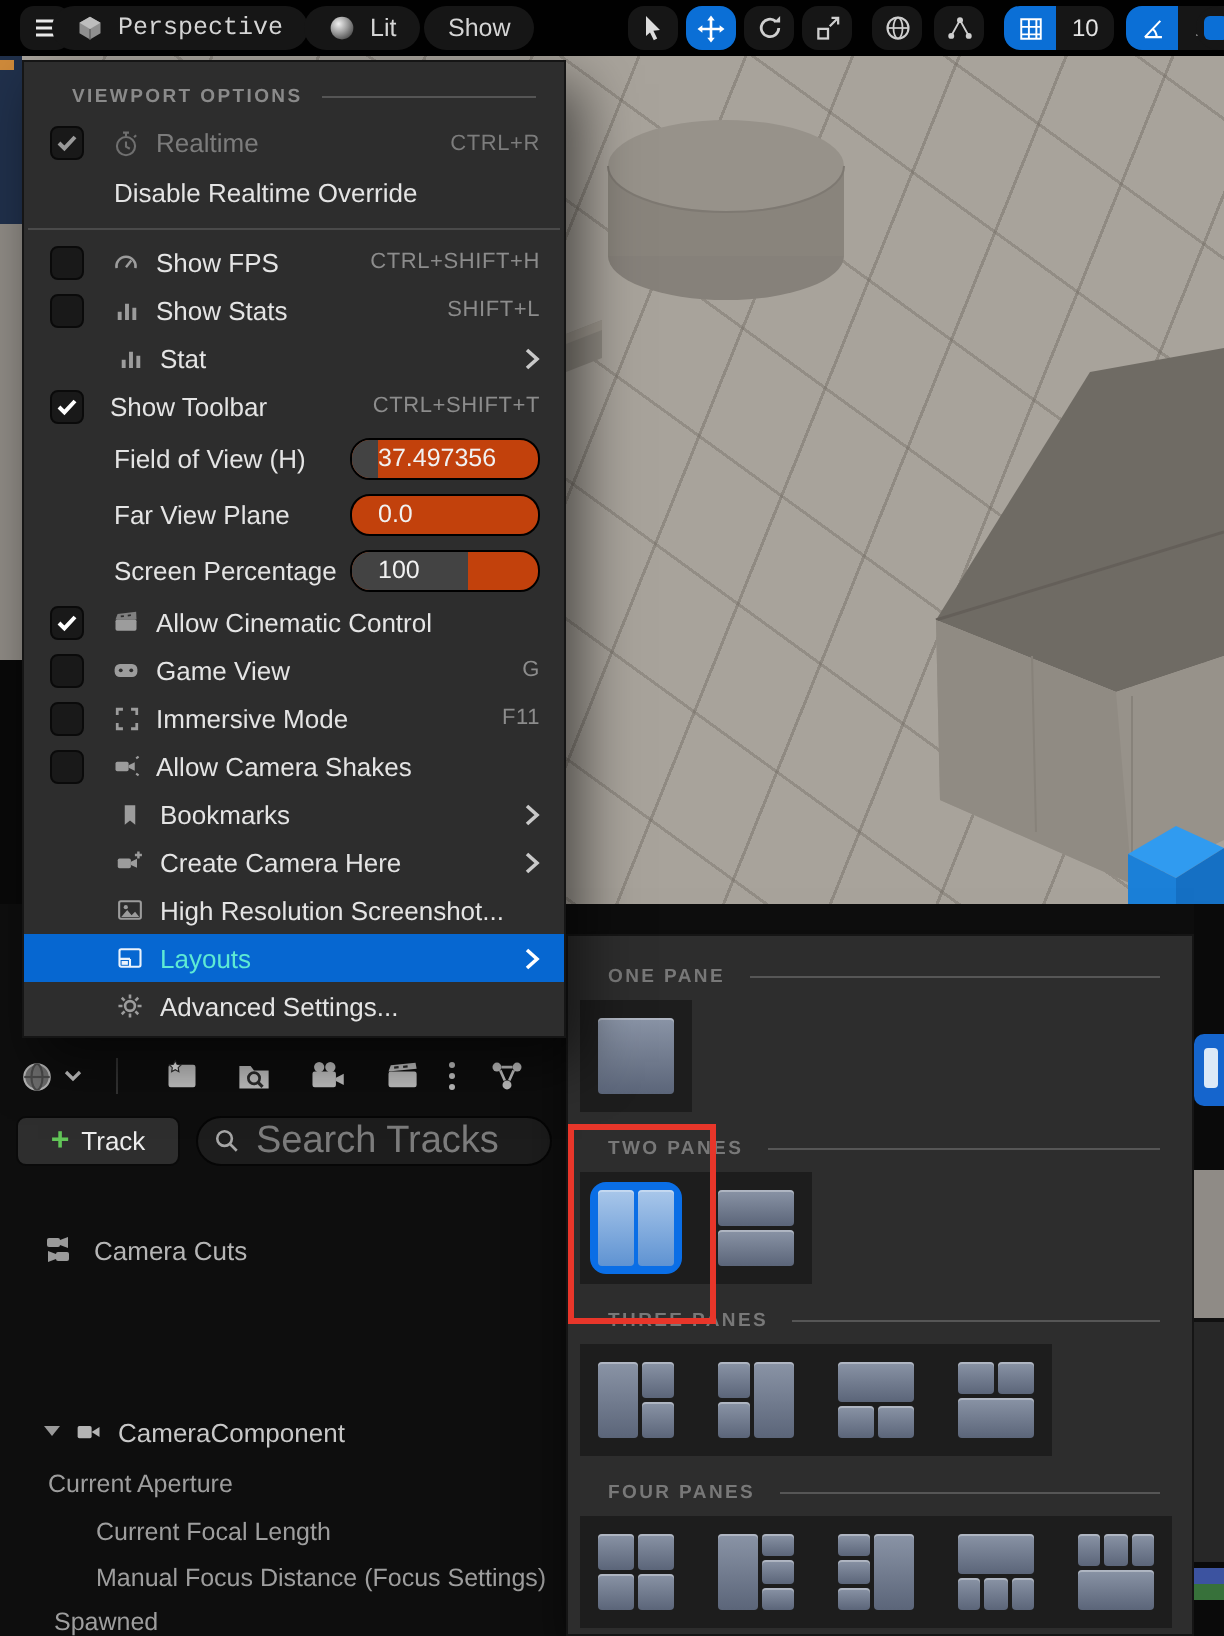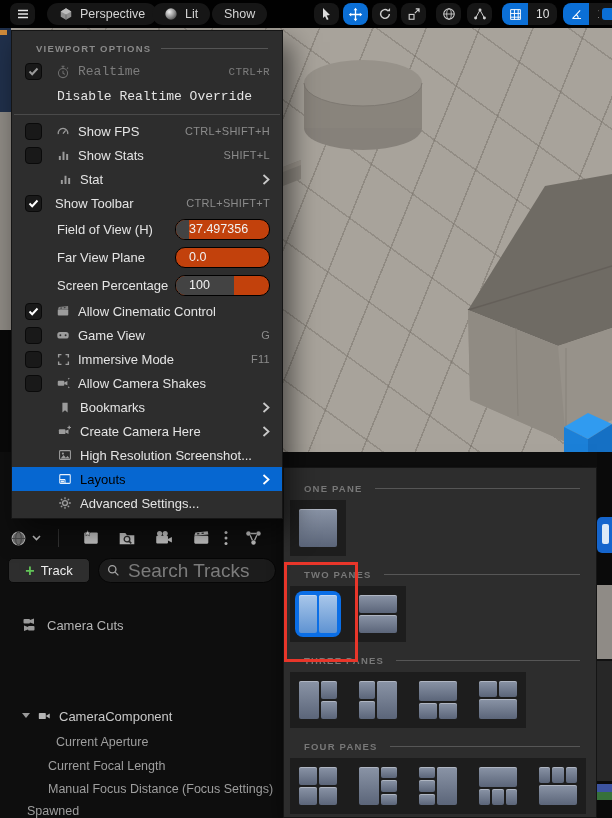--- a/index.html
+++ b/index.html
@@ -34,33 +34,33 @@
   .edge{position:absolute;left:597px;top:452px;width:15px;height:366px;background:#0a0a0a;z-index:6;}
   .edge div{position:absolute;left:0;width:15px;}
 
   
   .menu{position:absolute;left:11px;top:30px;width:272px;height:489px;background:#2d2d2d;
         border:1px solid #151515;box-shadow:8px 12px 26px rgba(0,0,0,.55);z-index:5;padding-top:6px;}
   .mhead{display:flex;align-items:center;height:22px;padding:0 14px 0 24px;}
   .mhead span{font-size:9.5px;font-weight:bold;letter-spacing:1.2px;color:#8a8a8a;}
   .mhead i{flex:1;height:1px;background:#555;margin-left:10px;}
   .mi{display:flex;align-items:center;height:24px;padding:0 12px 0 13px;font-size:13px;color:#e4e4e4;}
-  .mi.tall{height:25px;font-family:Liberation Mono, monospace;}
+  .mi.tall{height:25px;}
   .cb{width:17px;height:17px;border-radius:4px;background:#191919;border:1px solid #0a0a0a;margin-right:13px;
       flex:none;display:flex;align-items:center;justify-content:center;color:#fff;}
   .cb.graycheck{color:#9a9a9a;}
   .cbsp{width:19px;margin-right:13px;flex:none;}
   .mic{width:16px;height:16px;margin-right:7px;flex:none;display:flex;align-items:center;justify-content:center;color:#9c9c9c;}
   .lbl{white-space:nowrap;}
   .sc{margin-left:auto;font-size:11px;color:#8c8c8c;letter-spacing:.3px;}
   .chev{margin-left:auto;color:#c9c9c9;display:flex;align-items:center;}
   .msep{height:1px;background:#4a4a4a;margin:5px 2px 4px;}
   .mi.dim .lbl,.mi.dim .sc{color:#7c7c7c;}
   .mi.hl{background:#0667d1;}
-  .mi.hl .lbl{color:#000000;}
+  .mi.hl .lbl{color:#5eead4;}
   .mi.hl .mic{color:#e9f2fc;}
   .mi.hl .chev{color:#fff;}
   .mifield{height:28px;display:flex;align-items:center;padding:0 12px 0 13px;font-size:13px;color:#e4e4e4;}
   .numbox{margin-left:auto;width:95px;height:21px;background:#c2410c;border:1px solid #000;border-radius:10px;
           position:relative;overflow:hidden;display:flex;align-items:center;}
   .numfill{position:absolute;left:0;top:0;bottom:0;background:#434343;}
   .numval{position:relative;padding-left:13px;font-size:12.5px;color:#f1f1f1;}
 
   
   .submenu{position:absolute;left:283px;top:467px;width:314px;height:351px;background:#2d2d2d;
@@ -148,21 +148,21 @@
     <div style="top:332px;height:8px;background:#3c53a0;"></div>
     <div style="top:340px;height:8px;background:#37713a;"></div>
   </div>
 
   <div class="topbar">
     <div class="hambtn">
       <svg width="12" height="10" viewBox="0 0 12 10">
         <path d="M1 1.5h10M1 5h10M1 8.5h10" stroke="#e9e9e9" stroke-width="1.6"></path>
       </svg>
     </div>
-    <div class="pill" style="left:47px;">
+    <div class="pill" style="left:26px;font-family:Liberation Mono, monospace;">
       <svg width="14" height="14" viewBox="0 0 16 16">
         <path d="M8 1.5 14 5v6L8 14.5 2 11V5z" fill="#8f8f8f"></path>
         <path d="M8 1.5 14 5 8 8.5 2 5z" fill="#bdbdbd"></path>
         <path d="M8 8.5V14.5" stroke="#6a6a6a" stroke-width="1"></path>
       </svg>
       <span>Perspective</span>
     </div>
     <div class="pill" style="left:152px;">
       <svg width="14" height="14" viewBox="0 0 16 16">
         <defs>
@@ -649,21 +649,21 @@
       <span class="tri"></span>
       <span class="mic" style="margin-right:7px;">
         <svg width="15" height="14" viewBox="0 0 16 16">
             <rect x="1.5" y="4.5" width="8" height="7" rx="1" fill="#b5b5b5"></rect>
             <path d="M9.5 8 14 5.2v5.6z" fill="#b5b5b5"></path>
           </svg>
       </span>
       <span>CameraComponent</span>
     </div>
 
-    <div class="trow tname-dim" style="top:283px;padding-left:56px;">
+    <div class="trow tname-dim" style="top:283px;padding-left:24px;">
       <span>Current Aperture</span>
     </div>
     <div class="trow tname-dim" style="top:307px;padding-left:48px;">
       <span>Current Focal Length</span>
     </div>
     <div class="trow tname-dim" style="top:330px;padding-left:48px;">
       <span>Manual Focus Distance (Focus Settings)</span>
     </div>
     <div class="trow tname-dim" style="top:352px;padding-left:27px;">
       <span>Spawned</span>

